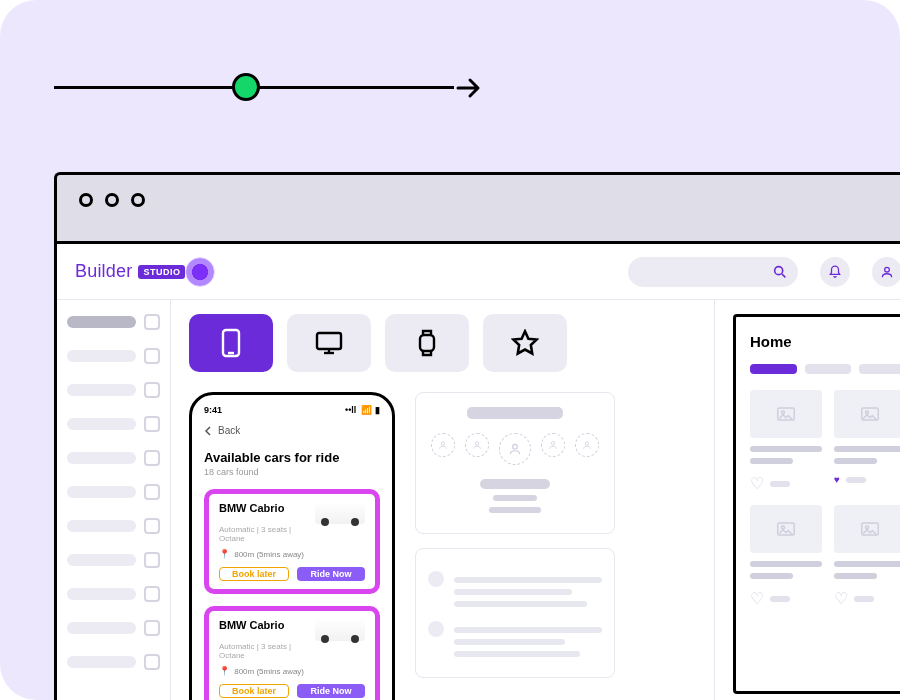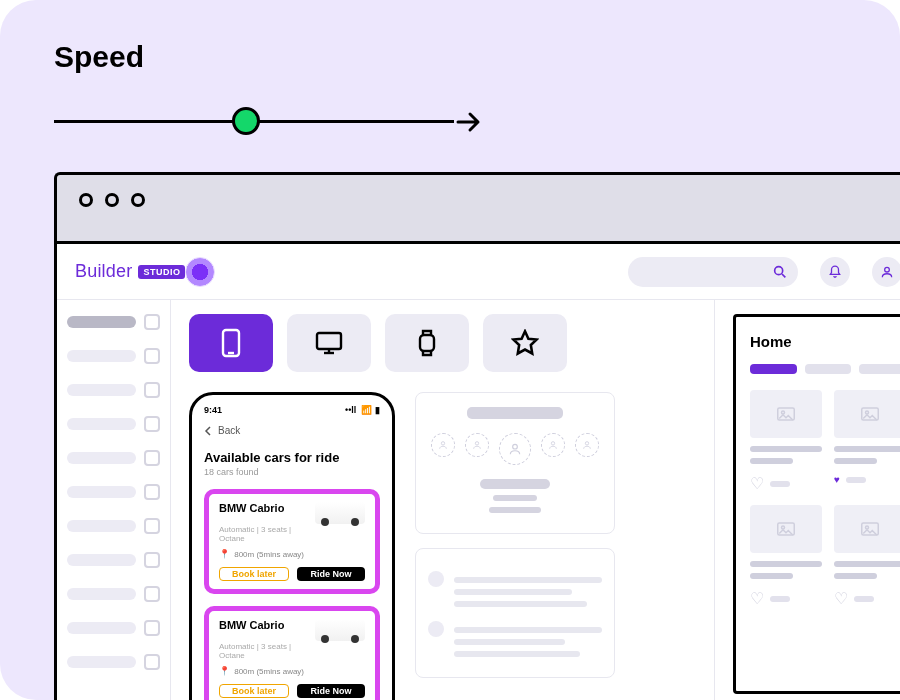--- a/index.html
+++ b/index.html
@@ -101,21 +101,21 @@
   .car-name { font-size:11px; font-weight:700; }
   .car-meta { font-size:8px; color:#aaa; margin-top:11px; }
   .car-dist { font-size:8px; color:#888; margin-top:6px; display:flex; align-items:center; gap:4px;}
   .car-dist .pin { color:#f0a500; font-size:9px; }
   .car-act { display:flex; gap:8px; margin-top:8px; }
   .btn {
     flex:1; height:14px; border-radius:4px; font-size:9px; font-weight:700;
     display:flex; align-items:center; justify-content:center;
   }
   .btn.ghost { border:1px solid #f0a500; color:#f0a500; background:#fff; }
-  .btn.solid { background:#000000; color:#fff; }
+  .btn.solid { background:#8b5cf6; color:#fff; }
   .car-img { width:52px; height:22px; background:linear-gradient(#fff,#f1f1f1); border-radius:4px; position:relative; }
   .car-img::before, .car-img::after{
     content:""; position:absolute; bottom:-2px; width:8px; height:8px; background:#333; border-radius:50%;
   }
   .car-img::before{ left:6px; } .car-img::after{ right:6px; }
 
   
   .wcol { width:200px; display:flex; flex-direction:column; gap:14px; }
   .wpanel { border:1px solid #e7e7ef; border-radius:8px; padding:14px 12px; }
   .pg { height:10px; border-radius:5px; background:#d5d4e0; }
@@ -146,21 +146,20 @@
   .pv-l1{ height:6px; background:#cfcfdd; border-radius:3px; margin-top:8px;}
   .pv-l2{ height:6px; width:60%; background:#cfcfdd; border-radius:3px; margin-top:6px;}
   .pv-foot{ display:flex; gap:6px; align-items:center; margin-top:10px;}
   .pv-chip{ width:20px;height:6px;background:#e2e1ec;border-radius:3px;}
   .heart{ color:#6c2bd9; font-size:10px; }
 </style>
 </head>
 <body>
 
 <div class="stage">
-  <div class="speed-title">Speed</div>
   <div class="speed-row">
     <div class="speed-line"></div>
     <div class="speed-arrow">
       <svg width="26" height="26" viewBox="0 0 26 26">
           <path d="M2 13 L22 13 M14 5 L22 13 L14 21" stroke="#000" stroke-width="3" fill="none" stroke-linecap="round" stroke-linejoin="round"></path>
         </svg>
     </div>
     <div class="speed-dot"></div>
   </div>
 

